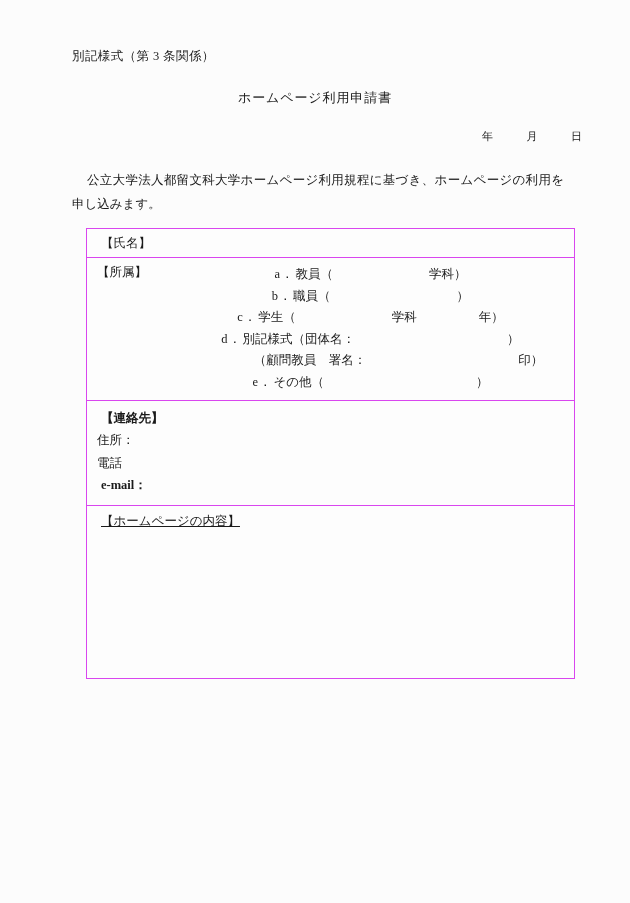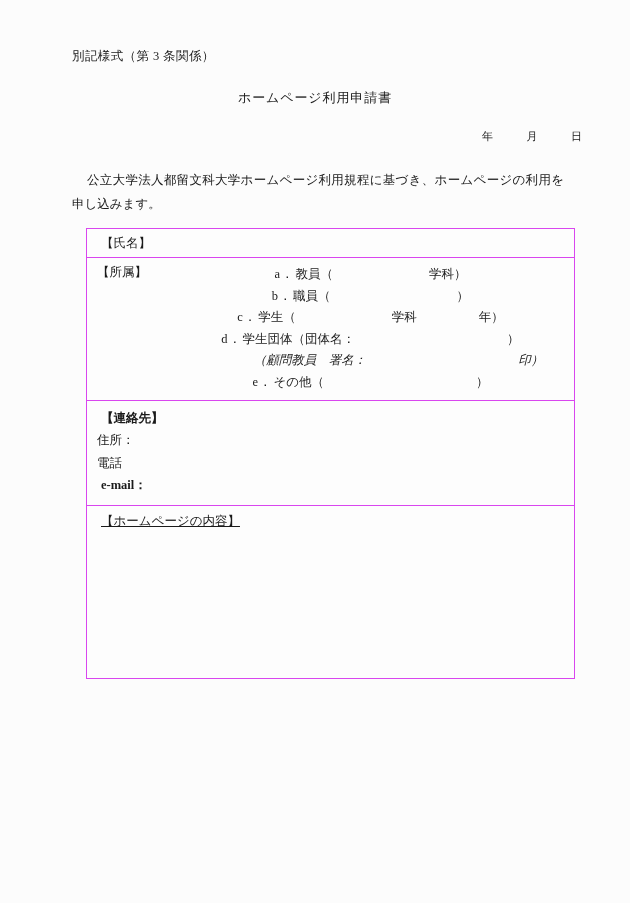--- a/index.html
+++ b/index.html
@@ -102,21 +102,20 @@
     list-style: none;
     text-align: center;
   }
   .aff-list li {
     line-height: 1.72;
     white-space: nowrap;
     padding-left: 69px;
   }
   .aff-list li.sub {
     padding-left: 126px;
-    font-style: italic;
   }
   .marker {
     display: inline-block;
     width: 22px;
     letter-spacing: 1px;
   }
   .gap-m  { display: inline-block; width: 62px; }
   .gap-l  { display: inline-block; width: 96px; }
   .gap-xl { display: inline-block; width: 126px; }
   .gap-xxl{ display: inline-block; width: 152px; }
@@ -188,21 +187,21 @@
 
               <li>
                 <span class="marker">b．</span><span>職員（</span><span class="gap-xl"></span><span>）</span>
               </li>
 
               <li>
                 <span class="marker">c．</span><span>学生（</span><span class="gap-l"></span><span>学科</span><span class="gap-m"></span><span>年）</span>
               </li>
 
               <li>
-                <span class="marker">d．</span><span>学生団体（団体名：</span><span class="gap-xxl"></span><span>）</span>
+                <span class="marker">d．</span><span>別記様式（団体名：</span><span class="gap-xxl"></span><span>）</span>
               </li>
 
               <li class="sub">
                 <span>（顧問教員　署名：</span><span class="gap-xxl"></span><span>印）</span>
               </li>
 
               <li>
                 <span class="marker">e．</span><span>その他（</span><span class="gap-xxl"></span><span>）</span>
               </li>
 

